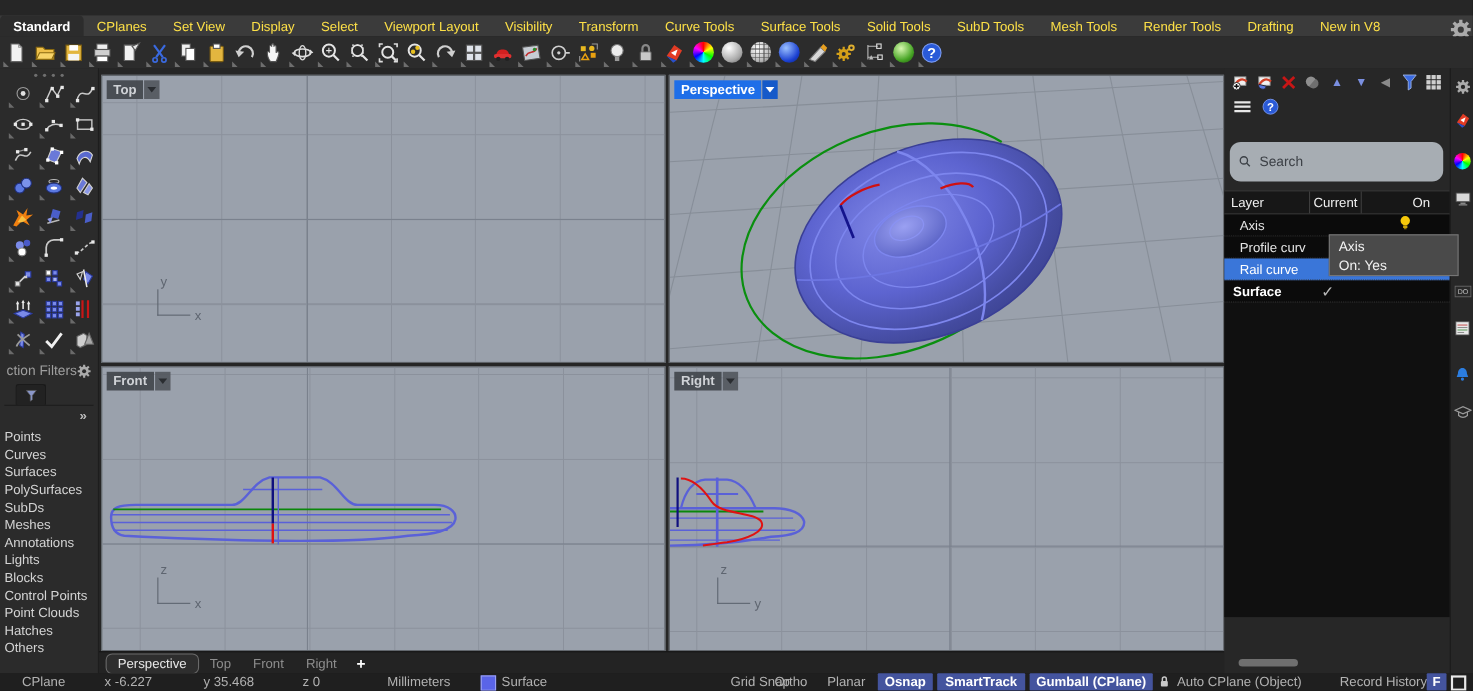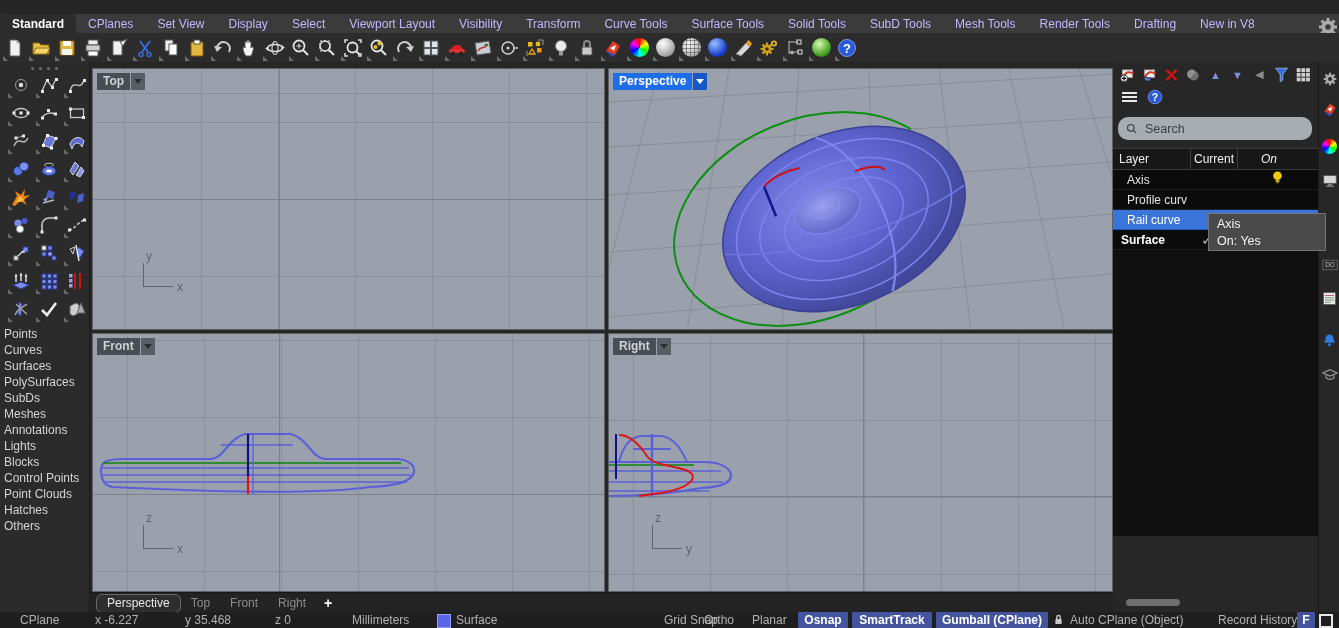--- a/index.html
+++ b/index.html
@@ -8,21 +8,21 @@
   .abs{position:absolute;}
   
   .cmdbar{left:0;top:0;width:1339px;height:14px;background:#191919;color:#e6e6e6;
           font-weight:bold;line-height:14px;padding-left:2px;box-sizing:border-box;}
   .cmd-caret{position:absolute;right:6px;top:2px;width:14px;height:10px;background:#2e2e2e;
              border:1px solid #555;display:flex;align-items:center;justify-content:center;}
   .tri-dn{width:0;height:0;border-left:4px solid transparent;border-right:4px solid transparent;
           border-top:5px solid #bbb;}
   
   .menubar{left:0;top:14px;width:1339px;height:19px;background:#3b3b3b;display:flex;align-items:stretch;}
-  .menu-item{padding:2px 12px 0 12px;color:#c4b5fd;line-height:17px;cursor:default;}
+  .menu-item{padding:2px 12px 0 12px;color:#fde047;line-height:17px;cursor:default;}
   .menu-item.active{background:#2c2c2c;color:#fff;border-radius:4px 4px 0 0;font-weight:bold;}
   .menu-gear{position:absolute;right:8px;top:16px;}
   
   .toolbar{left:0;top:33px;width:1339px;height:29px;background:#2c2c2c;display:flex;align-items:center;padding-left:2px;box-sizing:border-box;}
   .tbi{position:relative;width:26px;height:26px;display:flex;align-items:center;justify-content:center;flex:0 0 26px;}
   .tbi::after{content:"";position:absolute;left:1px;bottom:0;width:0;height:0;
               border-left:5px solid #6e6e6e;border-top:5px solid transparent;}
   .i20{width:20px;height:20px;display:block;}
   .ball{width:19px;height:19px;border-radius:50%;}
   .s-white{background:radial-gradient(circle at 35% 30%,#ffffff,#a8a8a8 65%,#5a5a5a);}
@@ -72,30 +72,30 @@
   .vtab{color:#8d8d8d;padding:1px 10px;line-height:15px;}
   .vtab.active{color:#e8e8e8;background:#2e2e2e;border:1px solid #6a6a6a;border-radius:6px;margin-left:6px;}
   .vtab-add{color:#fff;font-weight:bold;padding:0 8px;font-size:14px;}
   
   .layers{left:1113px;top:62px;width:226px;height:550px;background:#272727;box-sizing:border-box;}
   .lay-title{display:flex;justify-content:space-between;align-items:center;color:#9f9f9f;font-size:13px;
              padding:8px 6px 2px 8px;}
   .lay-tools{display:flex;align-items:center;gap:5px;padding:4px 0 0 6px;}
   .lay-tools2{display:flex;align-items:center;gap:8px;padding:5px 0 0 8px;}
   .lti{width:17px;height:17px;display:flex;align-items:center;justify-content:center;font-size:13px;}
-  .search{margin:12px 5px 0 5px;height:23px;background:#a7adb3;border-radius:10px;display:flex;align-items:center;
+  .search{margin:24px 5px 0 5px;height:36px;background:#a7adb3;border-radius:10px;display:flex;align-items:center;
           padding:0 8px;gap:5px;width:194px;box-sizing:border-box;}
   .search input{border:none;background:transparent;outline:none;font-family:"Liberation Sans",sans-serif;
                 font-size:12.5px;color:#2e2e2e;width:150px;}
   .search input::placeholder{color:#3c4046;opacity:1;}
   .ltable{margin-top:8px;width:205px;}
   .lhead{display:flex;background:#171717;color:#f0f0f0;height:20px;line-height:20px;border-top:1px solid #3a3a3a;border-bottom:1px solid #3a3a3a;}
   .lhead .c1{width:77px;padding-left:6px;box-sizing:border-box;}
   .lhead .c2{width:46px;border-left:1px solid #3e3e3e;text-align:center;}
-  .lhead .c3{width:62px;border-left:1px solid #3e3e3e;text-align:center;font-style:italic;}
+  .lhead .c3{width:62px;border-left:1px solid #3e3e3e;text-align:right;}
   .lrow{position:relative;display:flex;align-items:center;height:19px;background:#0b0b0b;
         border-bottom:1px dotted #333;color:#e4e4e4;}
   .lrow .nm{padding-left:14px;width:63px;white-space:nowrap;overflow:hidden;}
   .lrow.sel{background:#3a76d9;color:#fff;}
   .lrow.bold .nm{font-weight:bold;color:#fff;padding-left:8px;}
   .lrow .cur{width:46px;text-align:center;color:#b9b9b9;font-size:14px;}
   .lrow .on{width:82px;text-align:center;}
   .lay-void{width:205px;height:286px;background:#101010;}
   .tooltip{left:1208px;top:213px;width:118px;height:38px;background:#4a4a4a;border:1px solid #757575;
            color:#f2f2f2;font-size:12.5px;line-height:17px;padding:2px 0 0 8px;box-sizing:border-box;z-index:30;}
@@ -573,20 +573,43 @@
           <svg class="i20" viewBox="0 0 20 20">
             <path d="M3,11 L8,16 L17,4" fill="none" stroke="#f0f0f0" stroke-width="2.6"></path>
           </svg>
         </span>
       <span class="pic">
           <svg class="i20" viewBox="0 0 20 20">
             <polygon points="3,7 9,4 12,6 12,14 6,17 3,15" fill="#cfcfcf" stroke="#666"></polygon>
             <polygon points="14,4 18,14 10,14" fill="#a8a8a8" stroke="#666"></polygon>
           </svg>
         </span>
+    </div>
+    <div class="filters">
+      <div class="filters-title">
+        <span>ction Filters</span>
+        <svg width="13" height="13" viewBox="0 0 20 20">
+            <g stroke="#ababab" stroke-width="3">
+              <line x1="10" y1="1" x2="10" y2="19"></line>
+              <line x1="1" y1="10" x2="19" y2="10"></line>
+              <line x1="3.5" y1="3.5" x2="16.5" y2="16.5"></line>
+              <line x1="3.5" y1="16.5" x2="16.5" y2="3.5"></line>
+            </g>
+            <circle cx="10" cy="10" r="6.5" fill="#ababab"></circle>
+            <circle cx="10" cy="10" r="2.8" fill="#2b2b2b"></circle>
+          </svg>
+      </div>
+      <div class="ftabs">
+        <span class="ftab">
+            <svg width="13" height="13" viewBox="0 0 20 20">
+              <polygon points="3,3 17,3 11.5,10 11.5,16 8.5,18 8.5,10" fill="#8a96c8" stroke="#555"></polygon>
+            </svg>
+          </span>
+      </div>
+      <div class="fexpand">»</div>
     </div>
     <div class="objlist">
       <div>Points</div>
       <div>Curves</div>
       <div>Surfaces</div>
       <div>PolySurfaces</div>
       <div>SubDs</div>
       <div>Meshes</div>
       <div>Annotations</div>
       <div>Lights</div>

